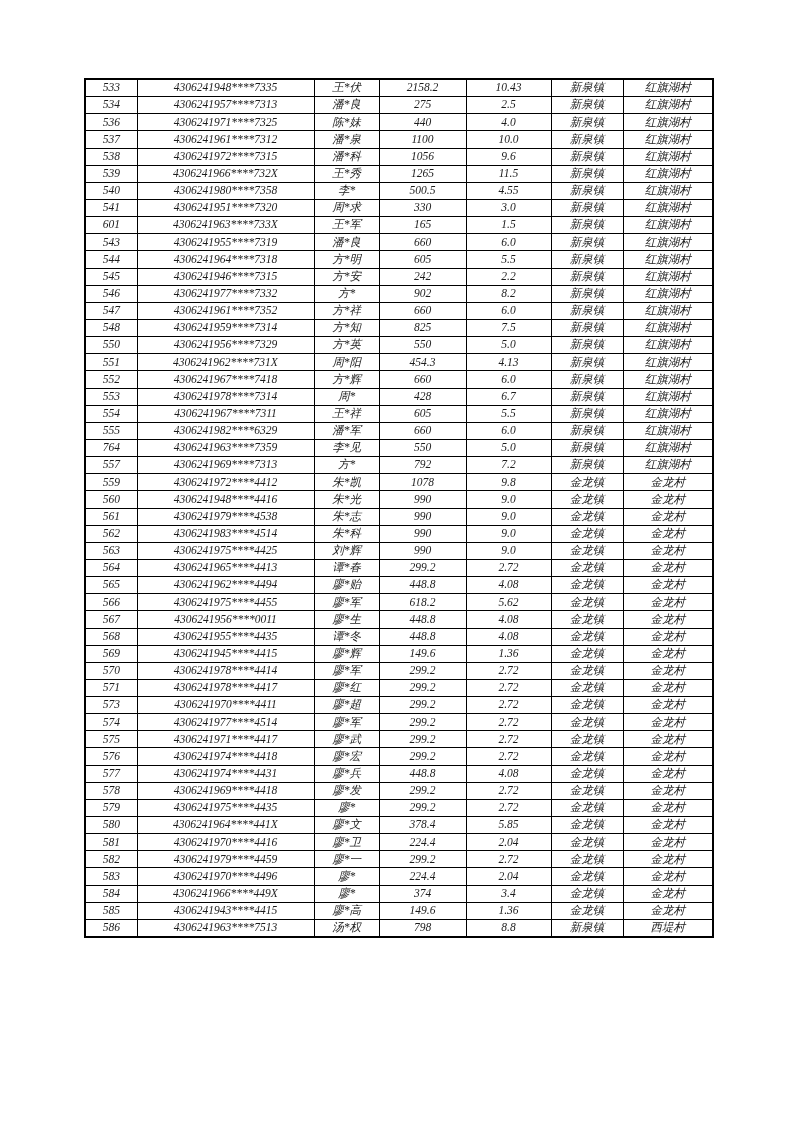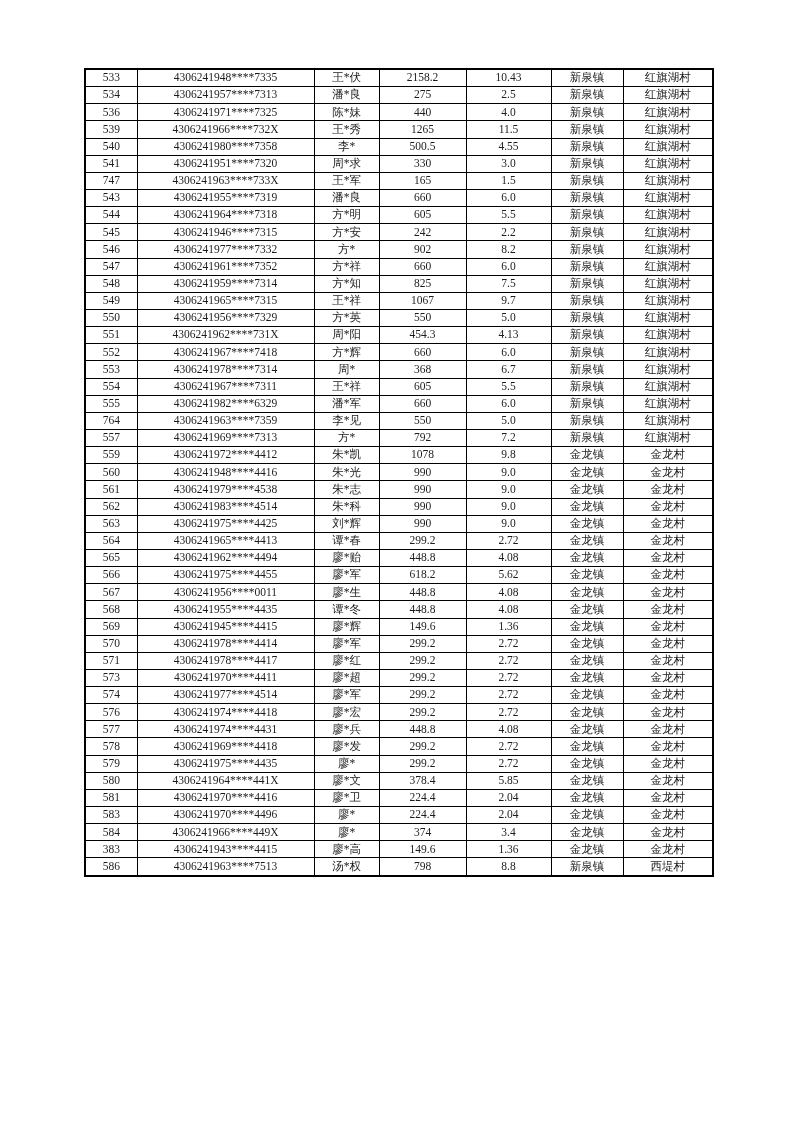--- a/index.html
+++ b/index.html
@@ -11,25 +11,26 @@
     position: relative;
     width: 794px;
     height: 1122px;
     background: #ffffff;
     overflow: hidden;
     font-family: "Liberation Serif", "DejaVu Serif", serif;
   }
   table.data-table {
     position: absolute;
     left: 84px;
-    top: 68px;
+    top: 78px;
     width: 628px;
     border-collapse: collapse;
     table-layout: fixed;
     border: 2px solid #000000;
+    font-style: italic;
   }
   table.data-table td {
     border: 1px solid #000000;
     height: 16.15px; 
     padding: 0;
     text-align: center;
     vertical-align: middle;
     font-size: 11.5px;
     line-height: 1;
     color: #1c1c1c;
@@ -74,20 +75,38 @@
         <tr>
           <td>536</td>
           <td>4306241971****7325</td>
           <td>陈*妹</td>
           <td>440</td>
           <td>4.0</td>
           <td>新泉镇</td>
           <td>红旗湖村</td>
         </tr>
         <tr>
+          <td>537</td>
+          <td>4306241961****7312</td>
+          <td>潘*泉</td>
+          <td>1100</td>
+          <td>10.0</td>
+          <td>新泉镇</td>
+          <td>红旗湖村</td>
+        </tr>
+        <tr>
+          <td>538</td>
+          <td>4306241972****7315</td>
+          <td>潘*科</td>
+          <td>1056</td>
+          <td>9.6</td>
+          <td>新泉镇</td>
+          <td>红旗湖村</td>
+        </tr>
+        <tr>
           <td>539</td>
           <td>4306241966****732X</td>
           <td>王*秀</td>
           <td>1265</td>
           <td>11.5</td>
           <td>新泉镇</td>
           <td>红旗湖村</td>
         </tr>
         <tr>
           <td>540</td>
@@ -101,21 +120,21 @@
         <tr>
           <td>541</td>
           <td>4306241951****7320</td>
           <td>周*求</td>
           <td>330</td>
           <td>3.0</td>
           <td>新泉镇</td>
           <td>红旗湖村</td>
         </tr>
         <tr>
-          <td>747</td>
+          <td>601</td>
           <td>4306241963****733X</td>
           <td>王*军</td>
           <td>165</td>
           <td>1.5</td>
           <td>新泉镇</td>
           <td>红旗湖村</td>
         </tr>
         <tr>
           <td>543</td>
           <td>4306241955****7319</td>
@@ -164,29 +183,20 @@
         <tr>
           <td>548</td>
           <td>4306241959****7314</td>
           <td>方*知</td>
           <td>825</td>
           <td>7.5</td>
           <td>新泉镇</td>
           <td>红旗湖村</td>
         </tr>
         <tr>
-          <td>549</td>
-          <td>4306241965****7315</td>
-          <td>王*祥</td>
-          <td>1067</td>
-          <td>9.7</td>
-          <td>新泉镇</td>
-          <td>红旗湖村</td>
-        </tr>
-        <tr>
           <td>550</td>
           <td>4306241956****7329</td>
           <td>方*英</td>
           <td>550</td>
           <td>5.0</td>
           <td>新泉镇</td>
           <td>红旗湖村</td>
         </tr>
         <tr>
           <td>551</td>
@@ -203,21 +213,21 @@
           <td>方*辉</td>
           <td>660</td>
           <td>6.0</td>
           <td>新泉镇</td>
           <td>红旗湖村</td>
         </tr>
         <tr>
           <td>553</td>
           <td>4306241978****7314</td>
           <td>周*</td>
-          <td>368</td>
+          <td>428</td>
           <td>6.7</td>
           <td>新泉镇</td>
           <td>红旗湖村</td>
         </tr>
         <tr>
           <td>554</td>
           <td>4306241967****7311</td>
           <td>王*祥</td>
           <td>605</td>
           <td>5.5</td>
@@ -380,20 +390,29 @@
         <tr>
           <td>574</td>
           <td>4306241977****4514</td>
           <td>廖*军</td>
           <td>299.2</td>
           <td>2.72</td>
           <td>金龙镇</td>
           <td>金龙村</td>
         </tr>
         <tr>
+          <td>575</td>
+          <td>4306241971****4417</td>
+          <td>廖*武</td>
+          <td>299.2</td>
+          <td>2.72</td>
+          <td>金龙镇</td>
+          <td>金龙村</td>
+        </tr>
+        <tr>
           <td>576</td>
           <td>4306241974****4418</td>
           <td>廖*宏</td>
           <td>299.2</td>
           <td>2.72</td>
           <td>金龙镇</td>
           <td>金龙村</td>
         </tr>
         <tr>
           <td>577</td>
@@ -434,39 +453,48 @@
         <tr>
           <td>581</td>
           <td>4306241970****4416</td>
           <td>廖*卫</td>
           <td>224.4</td>
           <td>2.04</td>
           <td>金龙镇</td>
           <td>金龙村</td>
         </tr>
         <tr>
+          <td>582</td>
+          <td>4306241979****4459</td>
+          <td>廖*一</td>
+          <td>299.2</td>
+          <td>2.72</td>
+          <td>金龙镇</td>
+          <td>金龙村</td>
+        </tr>
+        <tr>
           <td>583</td>
           <td>4306241970****4496</td>
           <td>廖*</td>
           <td>224.4</td>
           <td>2.04</td>
           <td>金龙镇</td>
           <td>金龙村</td>
         </tr>
         <tr>
           <td>584</td>
           <td>4306241966****449X</td>
           <td>廖*</td>
           <td>374</td>
           <td>3.4</td>
           <td>金龙镇</td>
           <td>金龙村</td>
         </tr>
         <tr>
-          <td>383</td>
+          <td>585</td>
           <td>4306241943****4415</td>
           <td>廖*高</td>
           <td>149.6</td>
           <td>1.36</td>
           <td>金龙镇</td>
           <td>金龙村</td>
         </tr>
         <tr>
           <td>586</td>
           <td>4306241963****7513</td>

